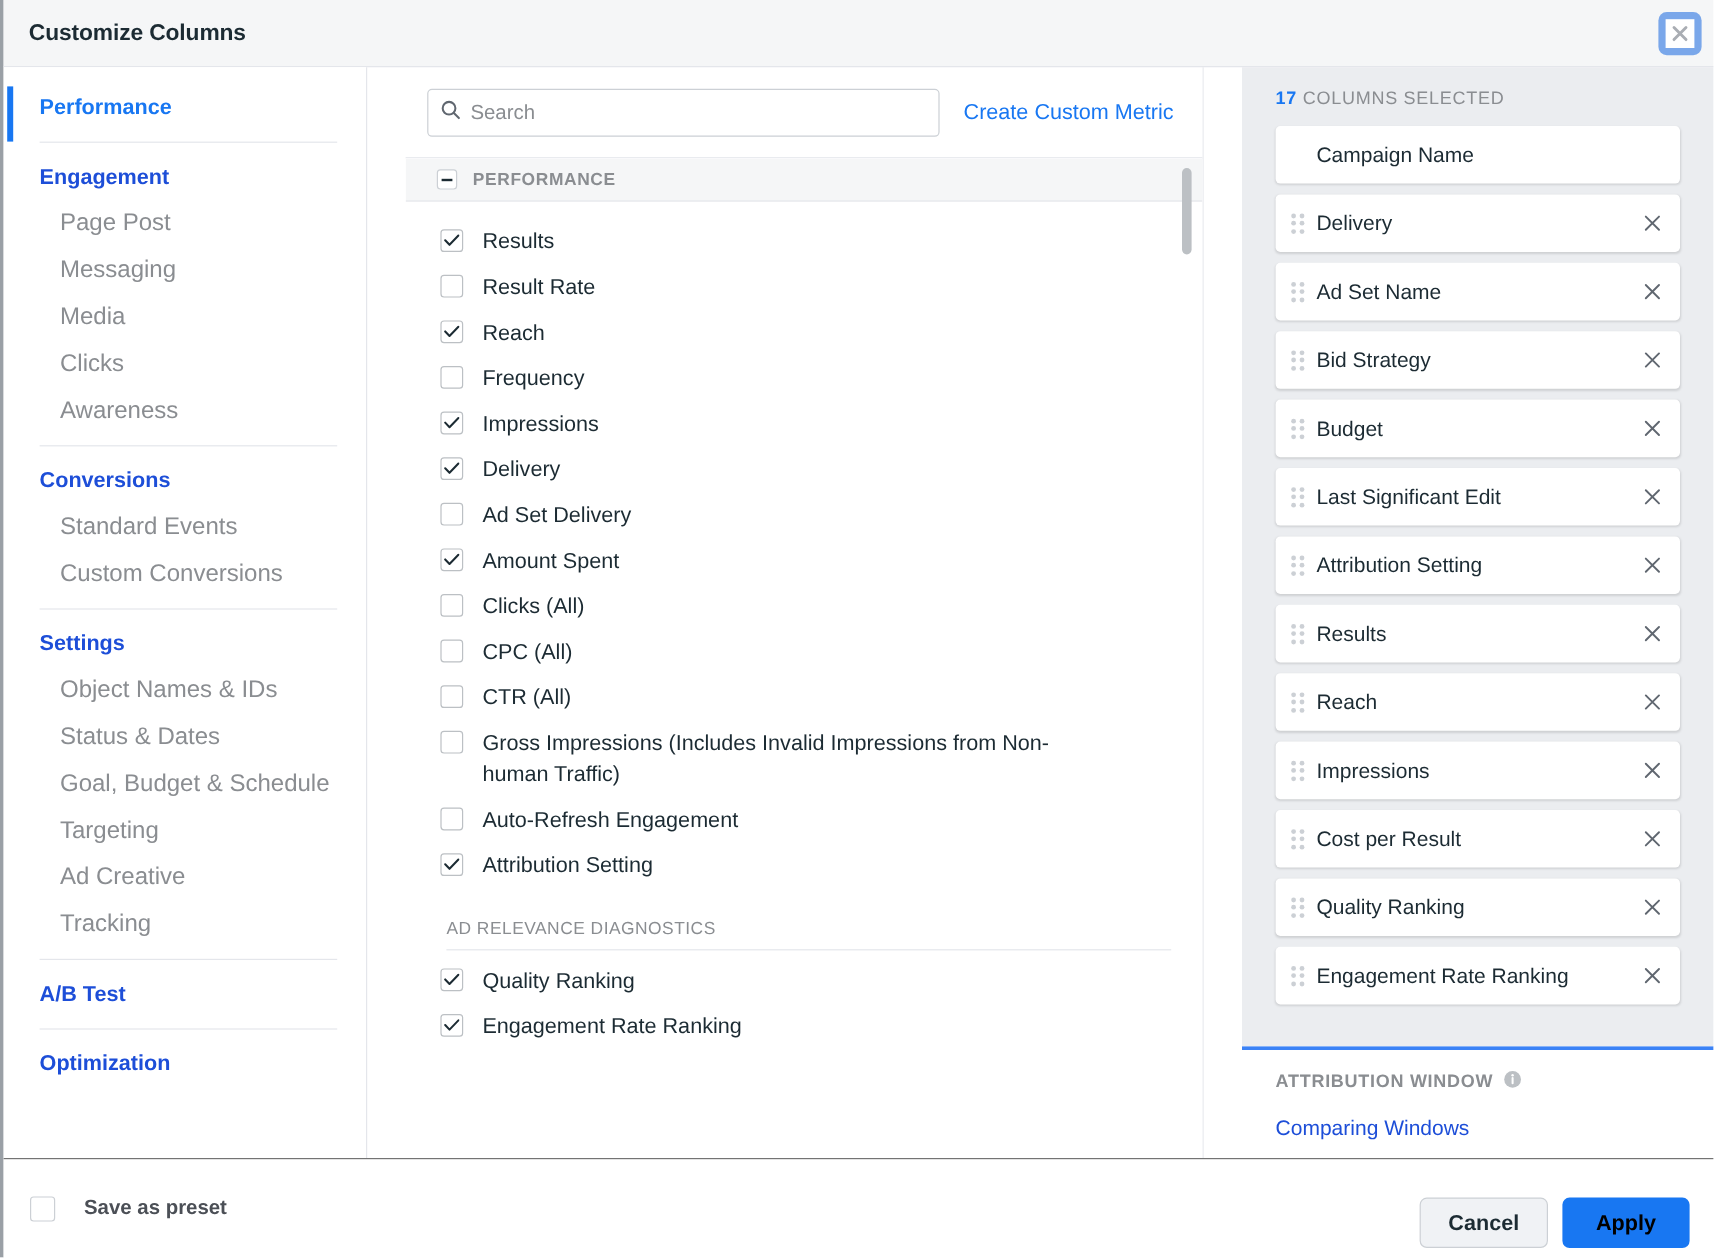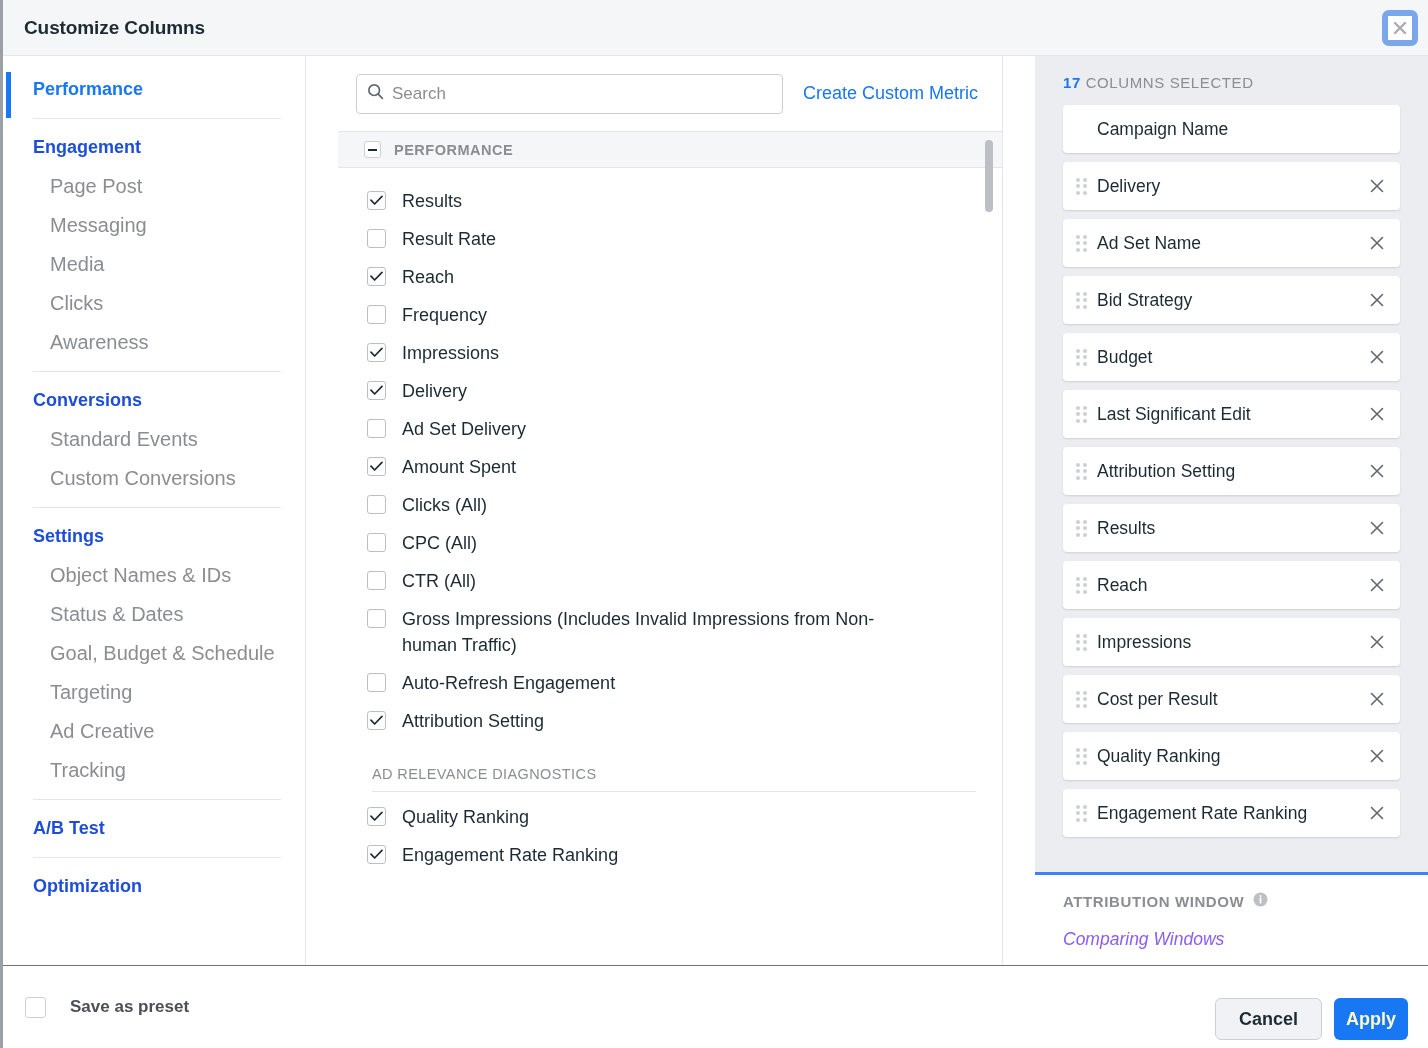--- a/index.html
+++ b/index.html
@@ -200,21 +200,21 @@
     background: #ffffff;
     border-top: 3px solid #3b82f6;
     padding: 17px 28px 0 28px;
   }
   .attr-title {
     font-size: 15px; font-weight: bold; color: #8a8d91;
     letter-spacing: 0.6px; display: flex; align-items: center;
   }
   .info-icon { margin-left: 9px; }
   .attr-link {
-    margin-top: 19px; font-size: 17.5px; color: #8b5cf6; cursor: pointer; font-style: italic;
+    margin-top: 19px; font-size: 17.5px; color: #1d4ed8; cursor: pointer;
   }
 
   
   .dlg-footer {
     flex: 0 0 83px; height: 83px;
     border-top: 1px solid #737373;
     background: #fff;
     display: flex; align-items: center;
     padding: 0 20px 0 22px;
   }
@@ -227,21 +227,21 @@
   .btn {
     height: 42px; border-radius: 6px; font-size: 18px; font-weight: bold;
     display: flex; align-items: center; justify-content: center;
     cursor: pointer; font-family: "Liberation Sans", sans-serif; margin-top: 24px;
   }
   .btn-cancel {
     background: #f0f2f5; color: #1c2b33; border: 1px solid #ccd0d5;
     padding: 0 23px; margin-right: 12px;
   }
   .btn-apply {
-    background: #1877f2; color: #fef9c3; border: none; padding: 0 12px;
+    background: #1877f2; color: #000000; border: none; padding: 0 28px;
   }
 </style>
 </head>
 <body>
 
 <div class="dialog">
 
   <div class="dlg-header">
     <div class="dlg-title">Customize Columns</div>
     <div class="close-btn">

